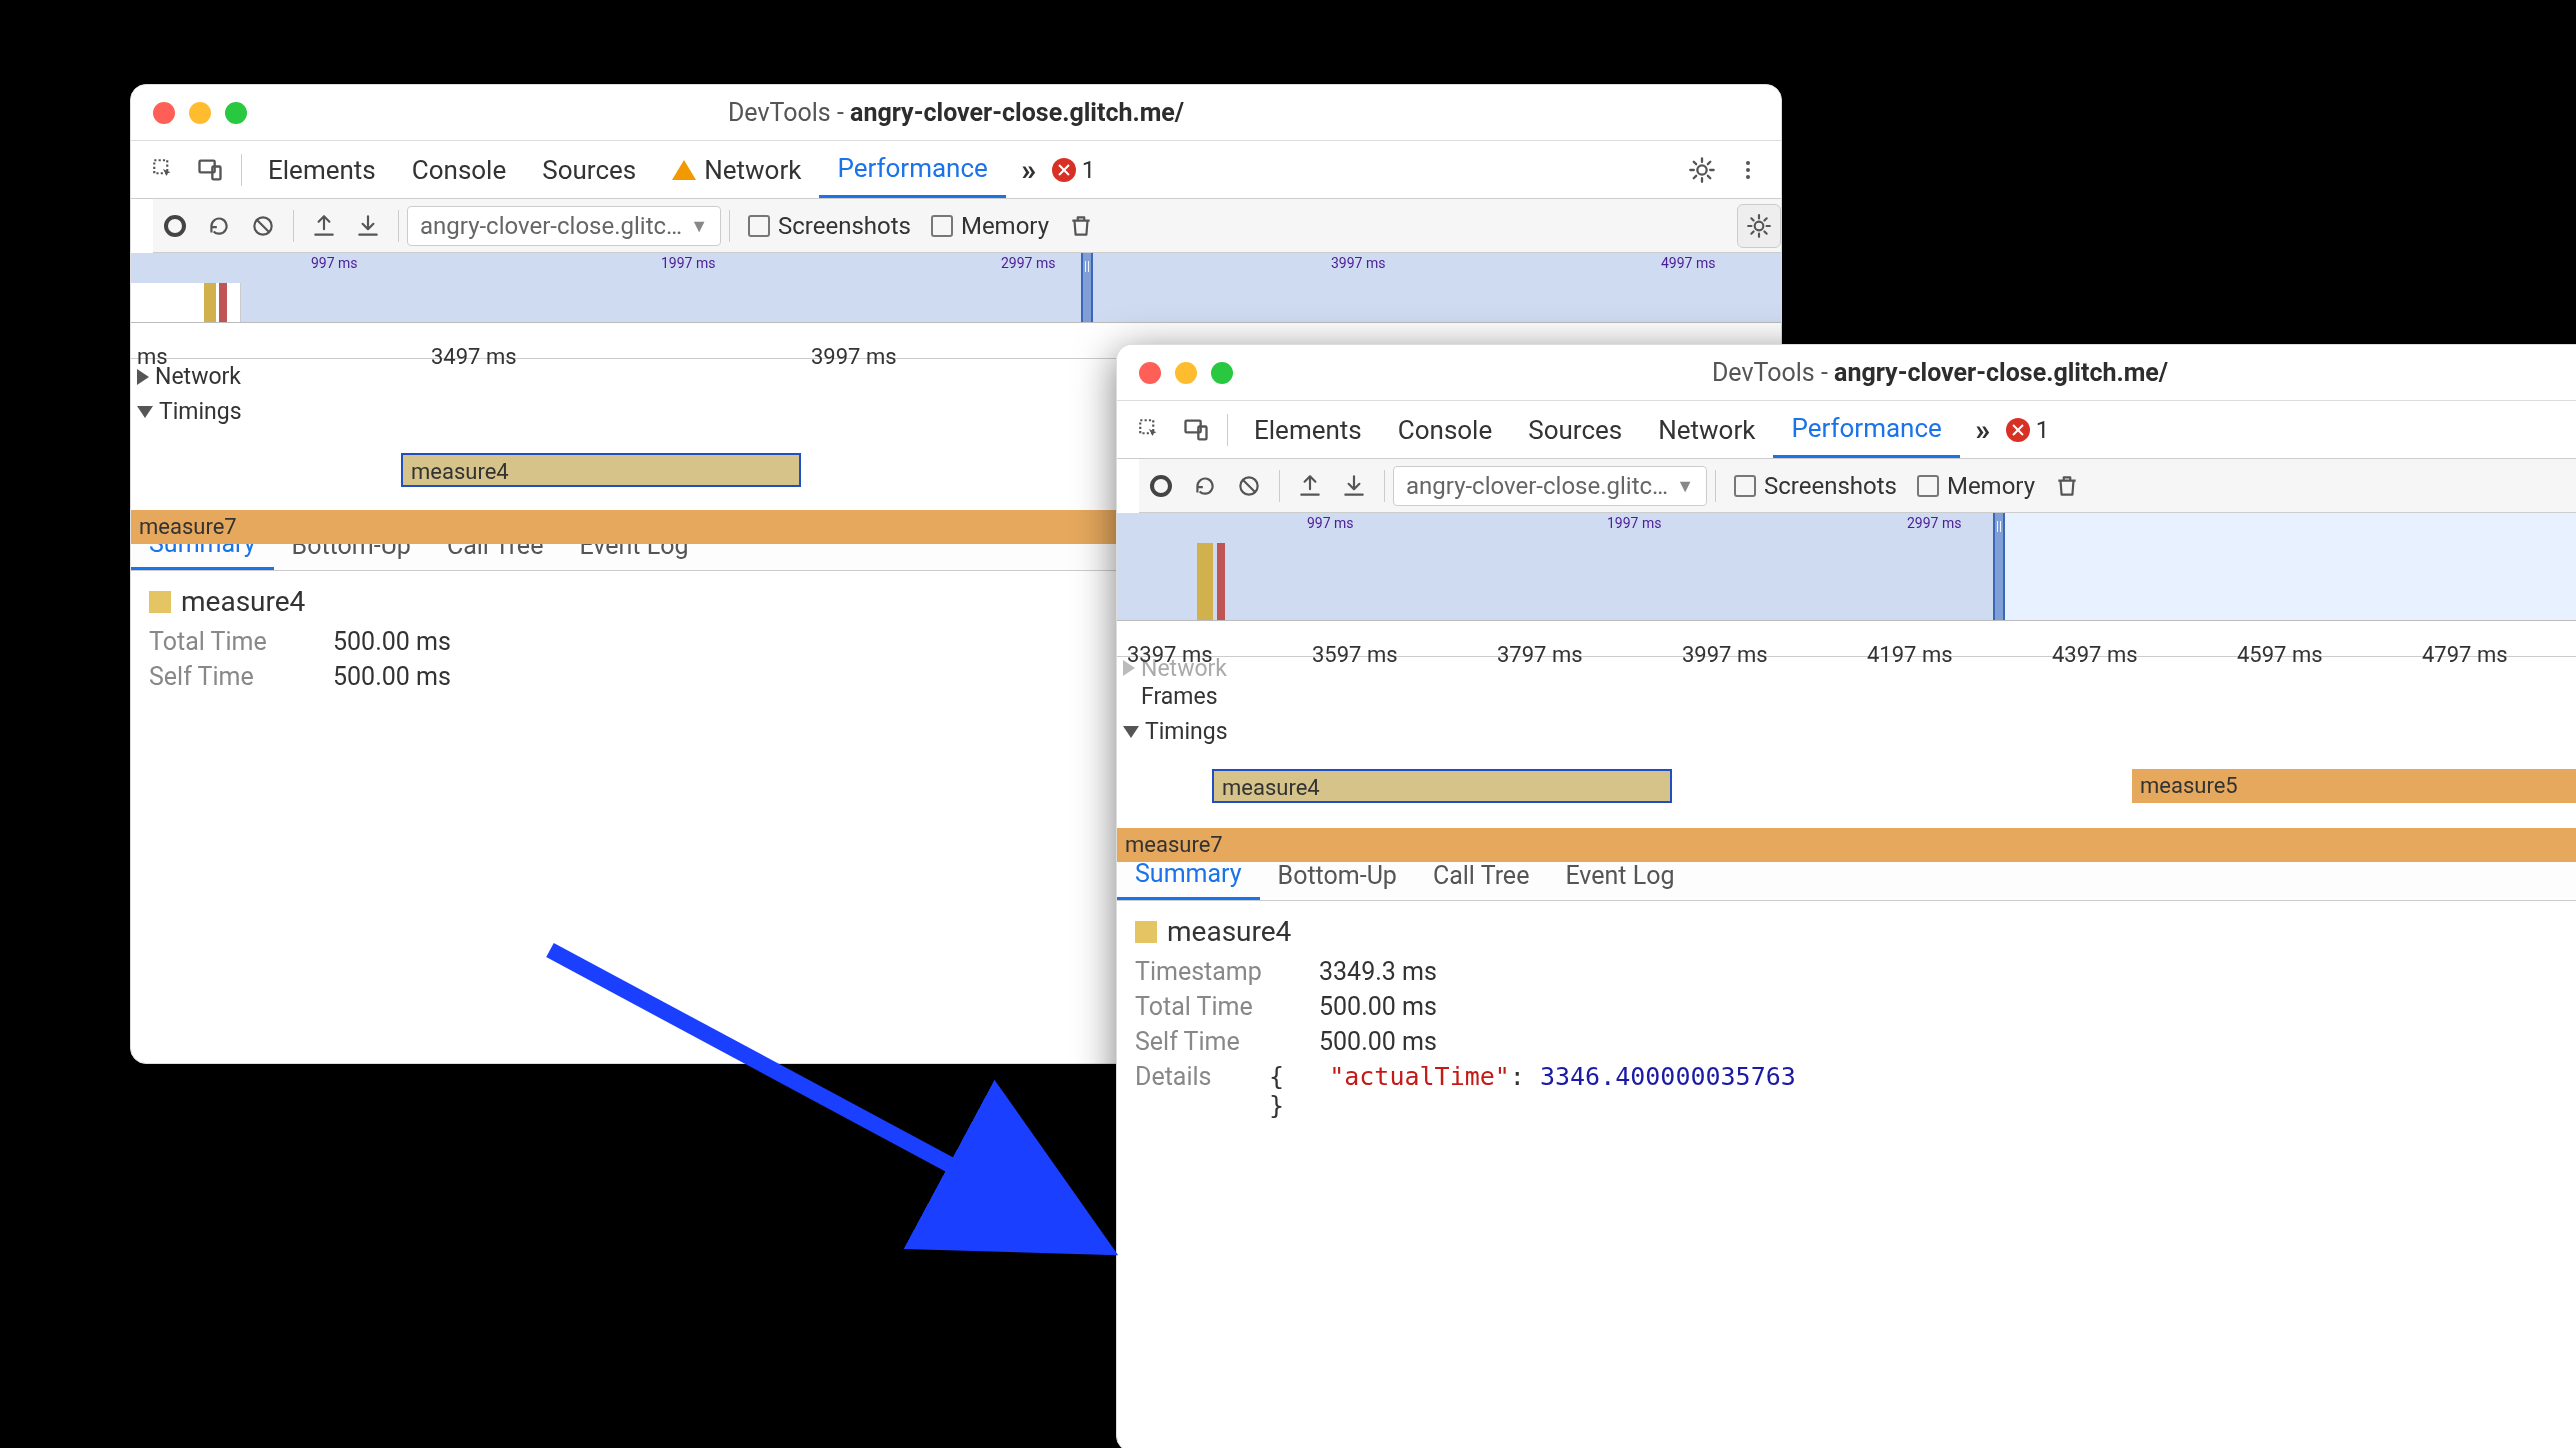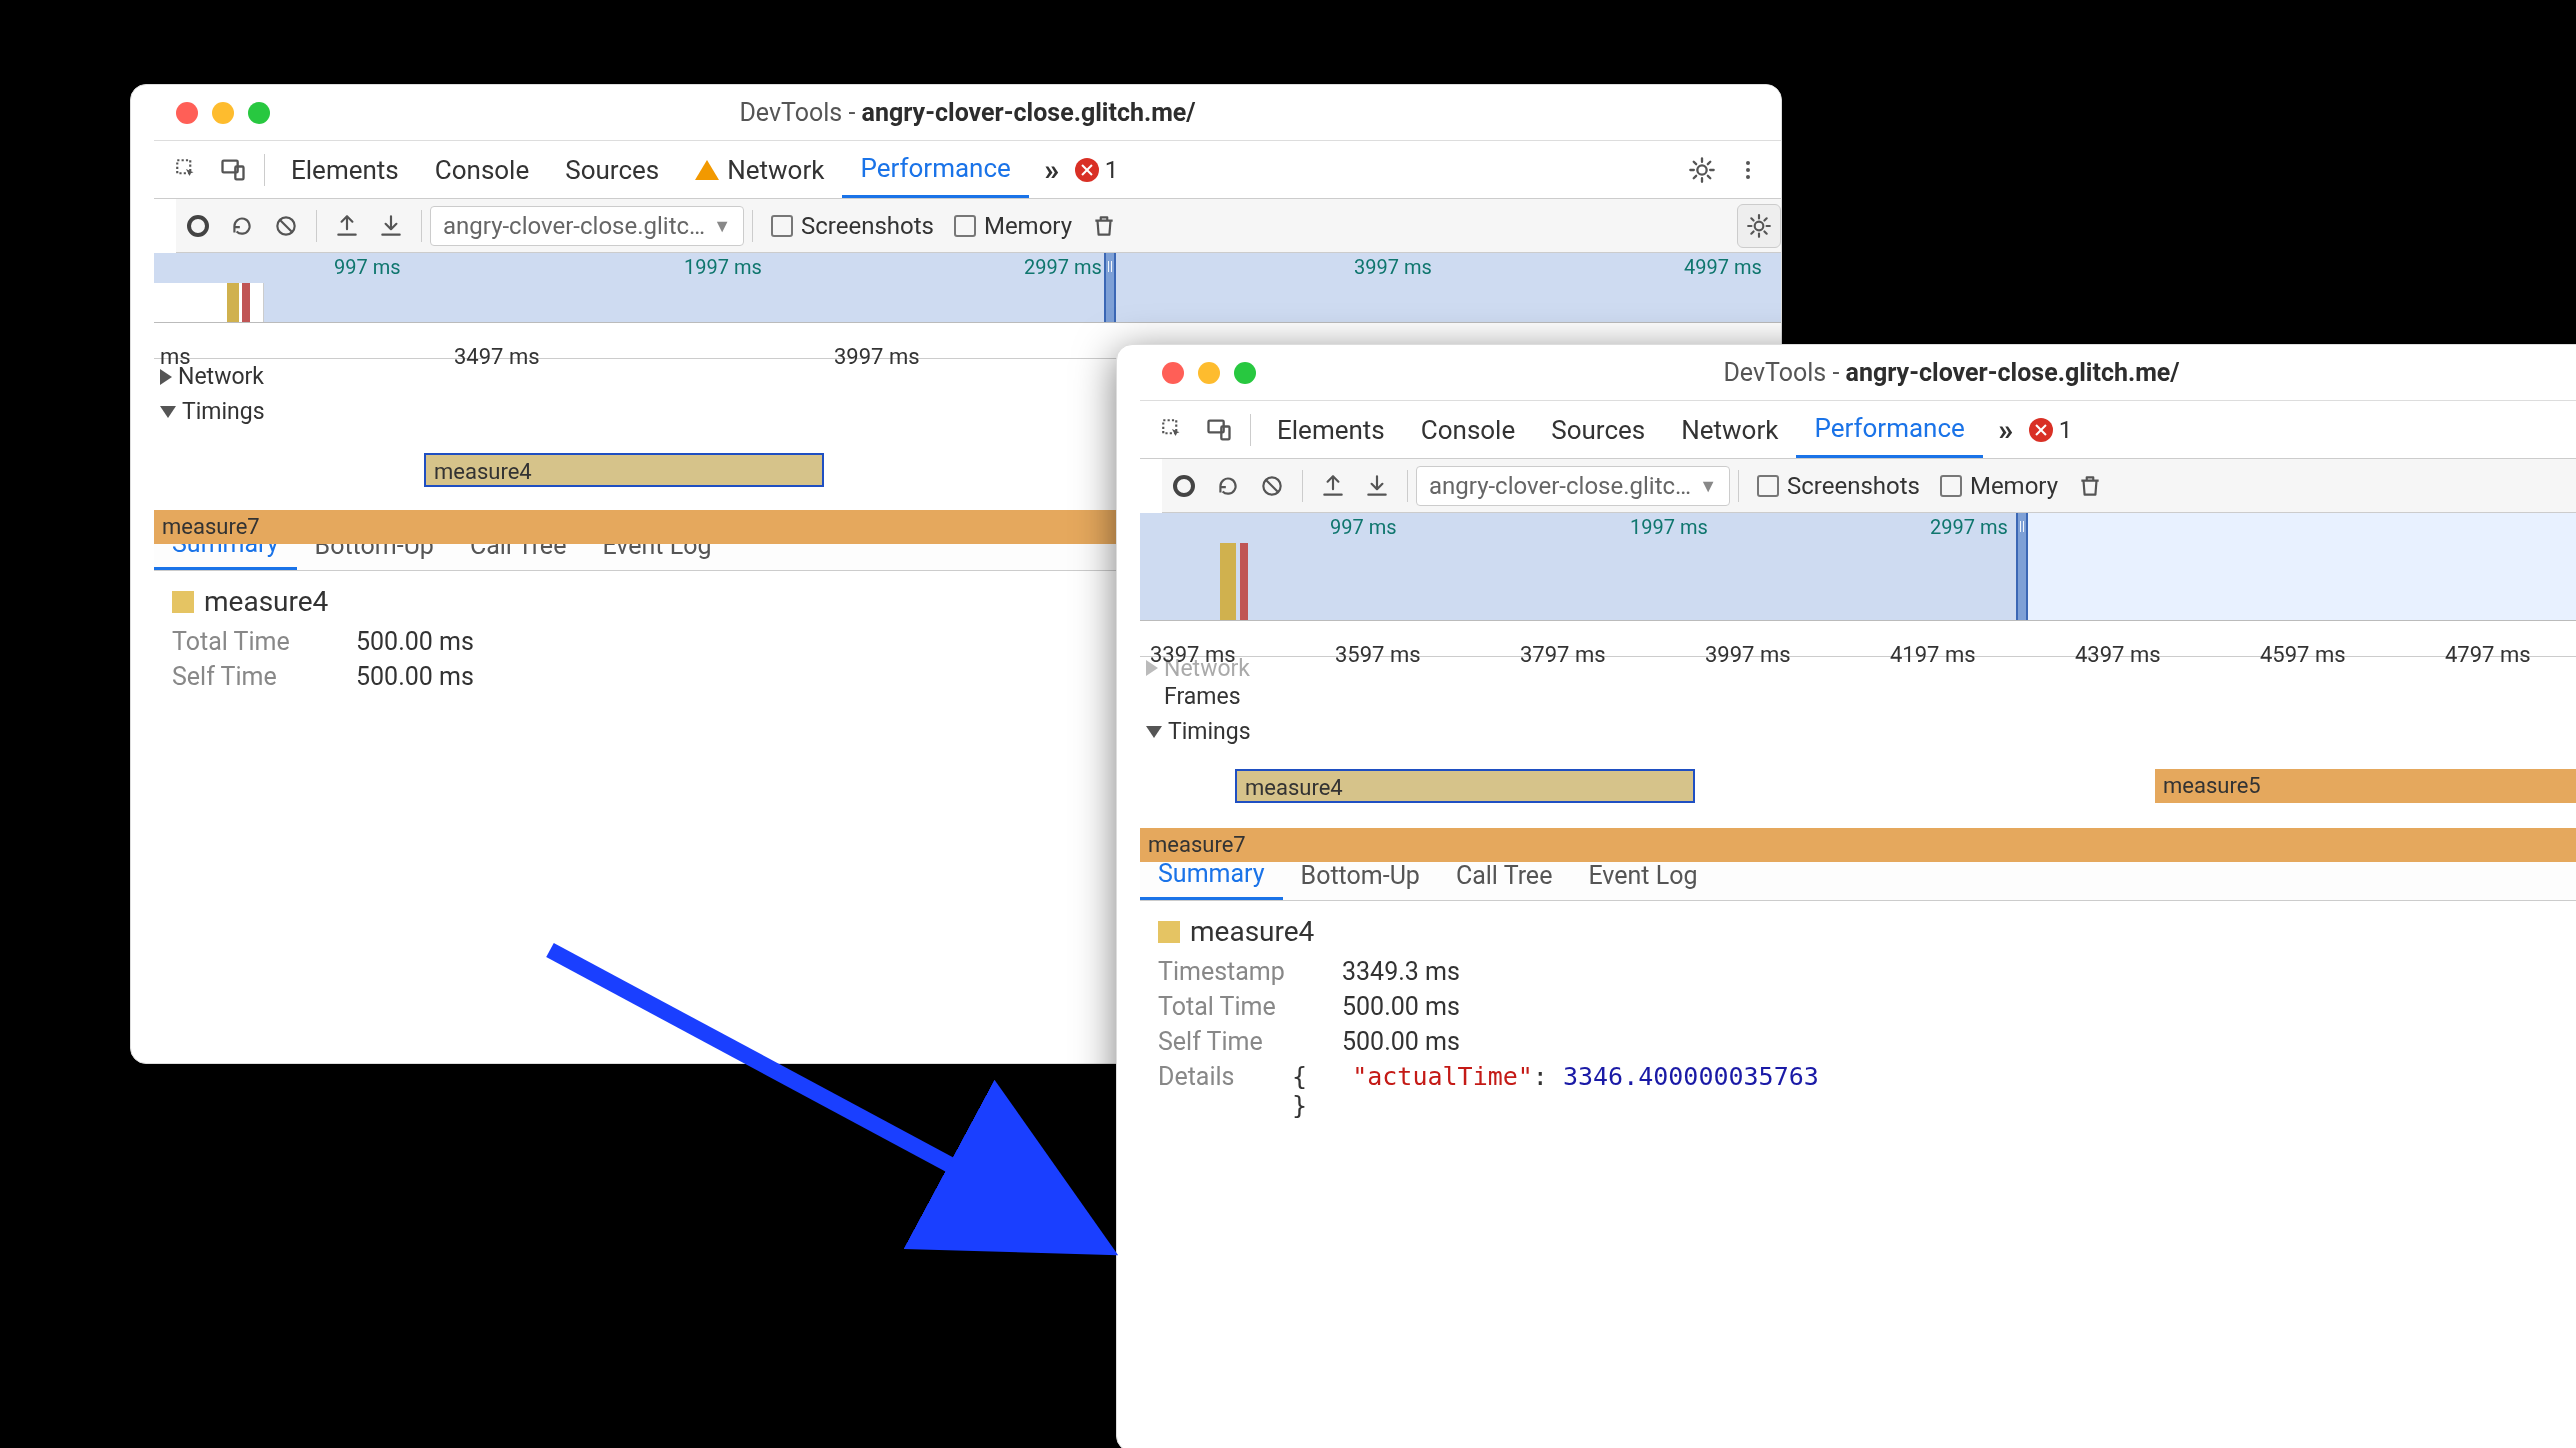--- a/index.html
+++ b/index.html
@@ -11,21 +11,20 @@
     position: relative;
     overflow: hidden;
   }
   .dtwin {
     position: absolute;
     background: #fff;
     border-radius: 16px;
     box-shadow: 0 8px 40px rgba(0,0,0,0.5);
     overflow: hidden;
     border: 1px solid #ddd;
-    padding-left: 23px;
   }
   
   .titlebar {
     height: 56px;
     display: flex;
     align-items: center;
     background: #fff;
     border-bottom: 1px solid #ddd;
     position: relative;
   }
@@ -87,21 +86,21 @@
   .chk { display:flex; align-items:center; gap:8px; padding:0 10px; }
   .chk .box { width:22px;height:22px;border:2px solid #777;border-radius:3px; }
 
   
   .overview {
     position:relative; height:70px; background:#cedbf1;
     border-bottom:1px solid #bbb; overflow:hidden;
   }
   .overview .ticks {
     position:absolute; left:0; right:0; top:2px; height:22px;
-    display:flex; font-size:20px; color:#0f766e;
+    display:flex; font-size:14px; color:#4c1d95;
   }
   .overview .ticks span { position:absolute; }
   .ov-band { position:absolute; background:#e8f1ff; border-left:3px solid #5a8ad0; border-right:3px solid #5a8ad0; }
   .ov-handle {
     position:absolute; top:0; bottom:0; width:12px; background:#7ea0d6;
     border-left:2px solid #3b67b5; border-right:2px solid #3b67b5;
   }
   .ov-handle::after { content:"||"; color:#fff; font-size:12px; position:absolute; top:6px; left:1px; }
 
   

